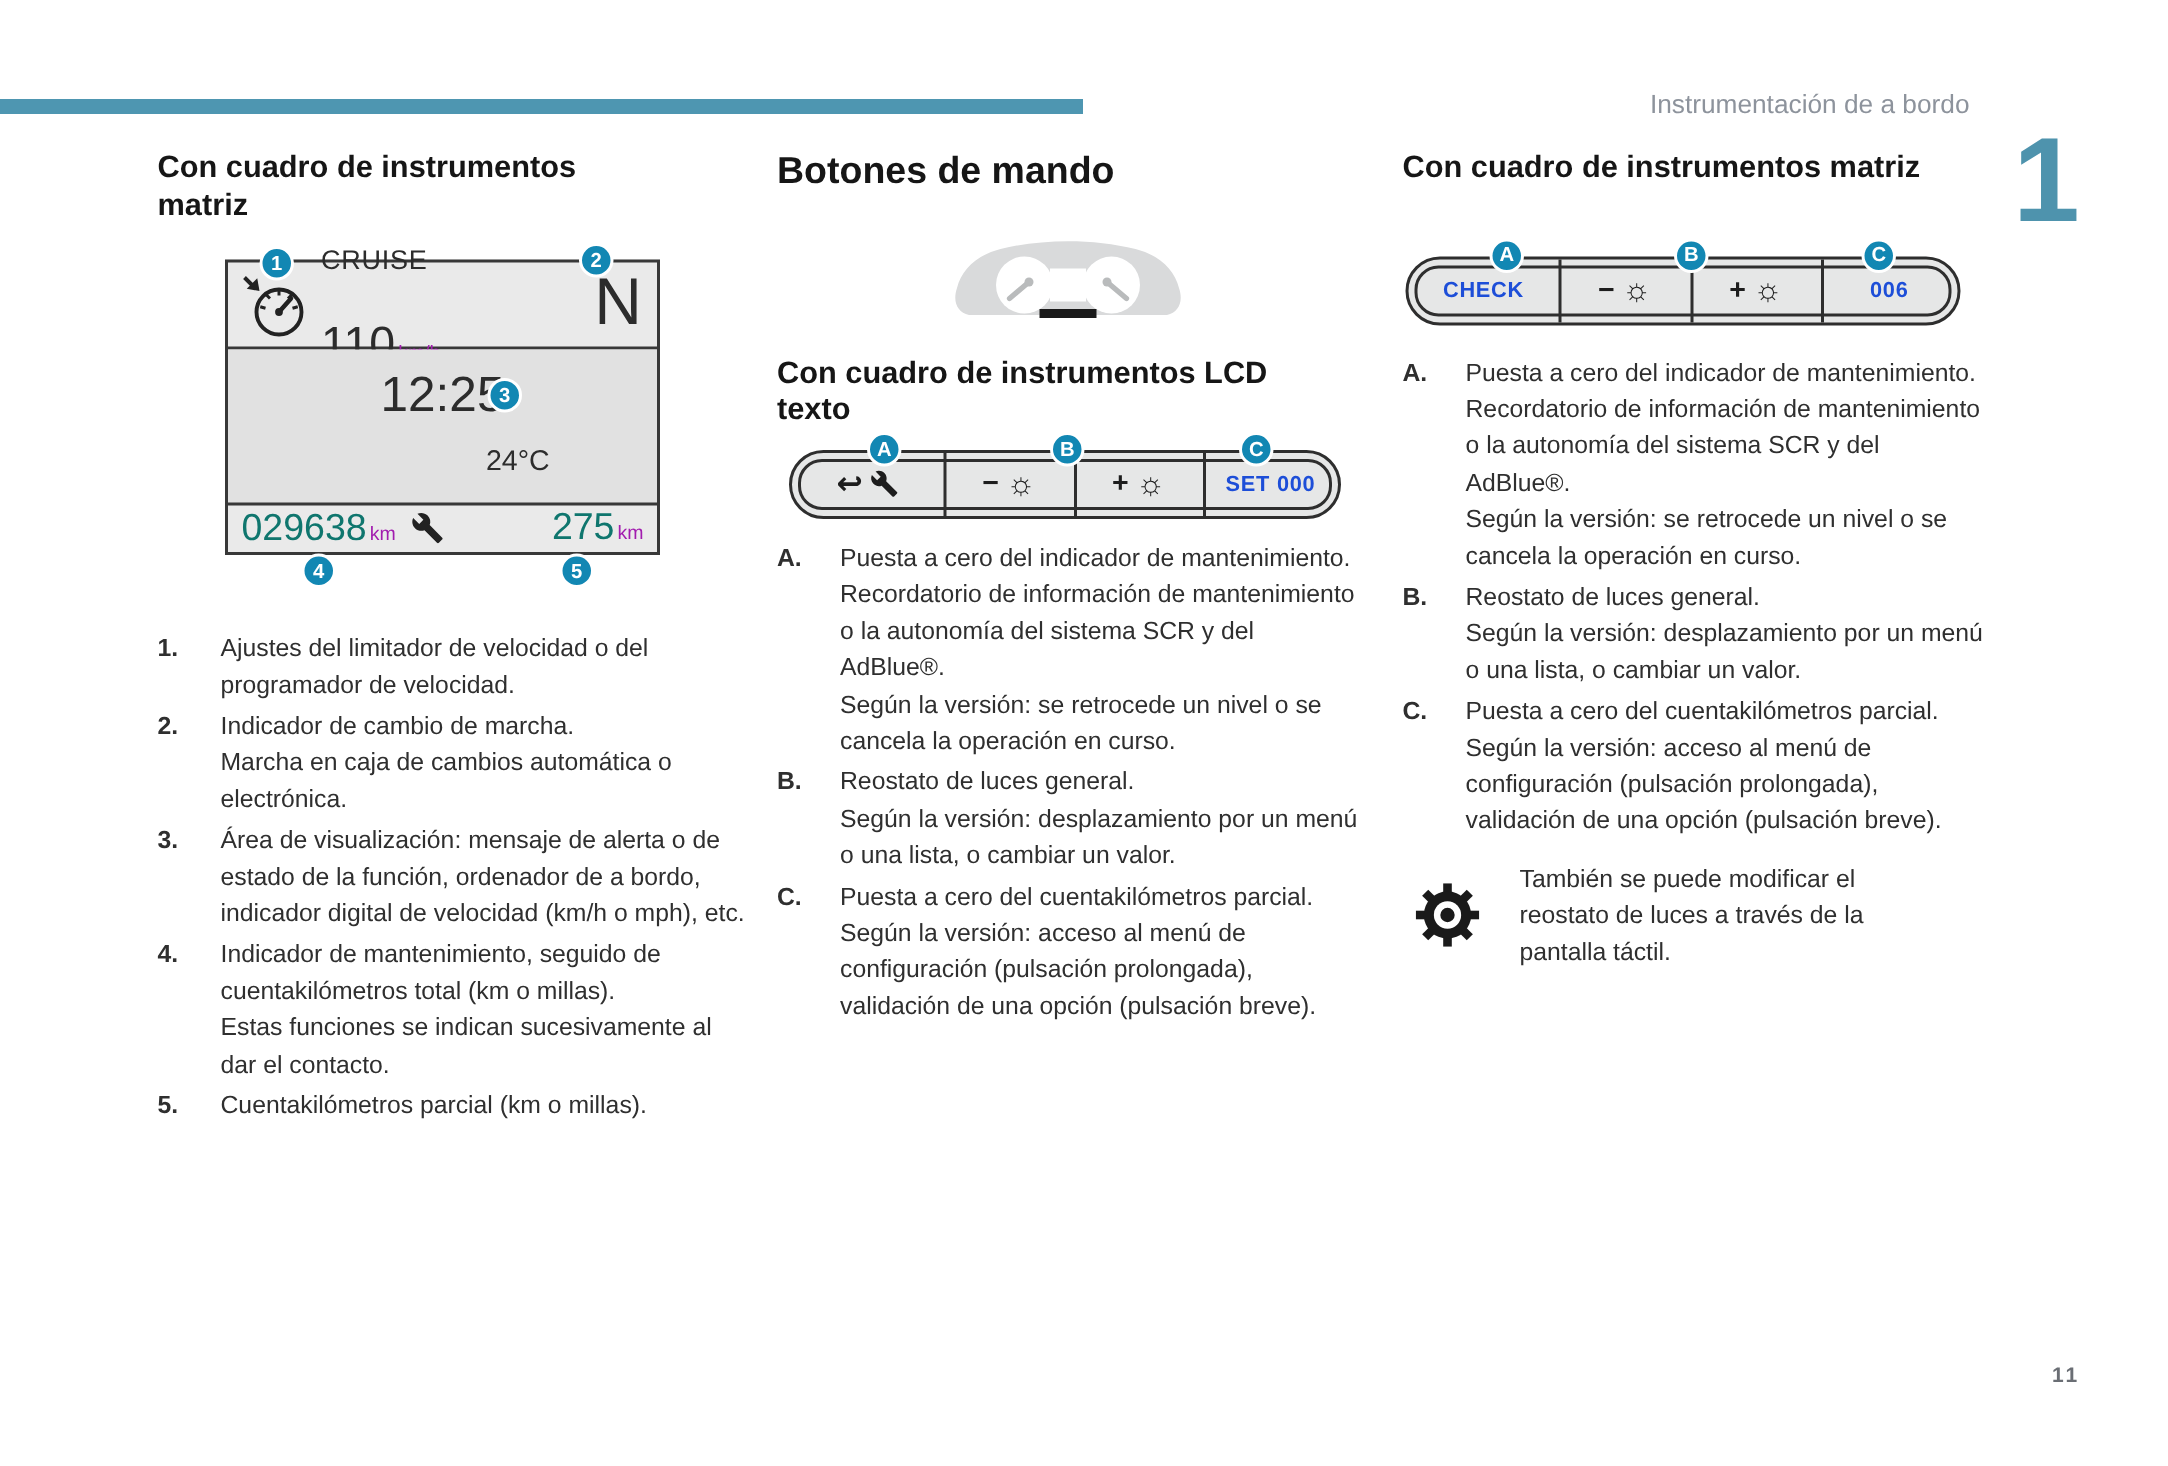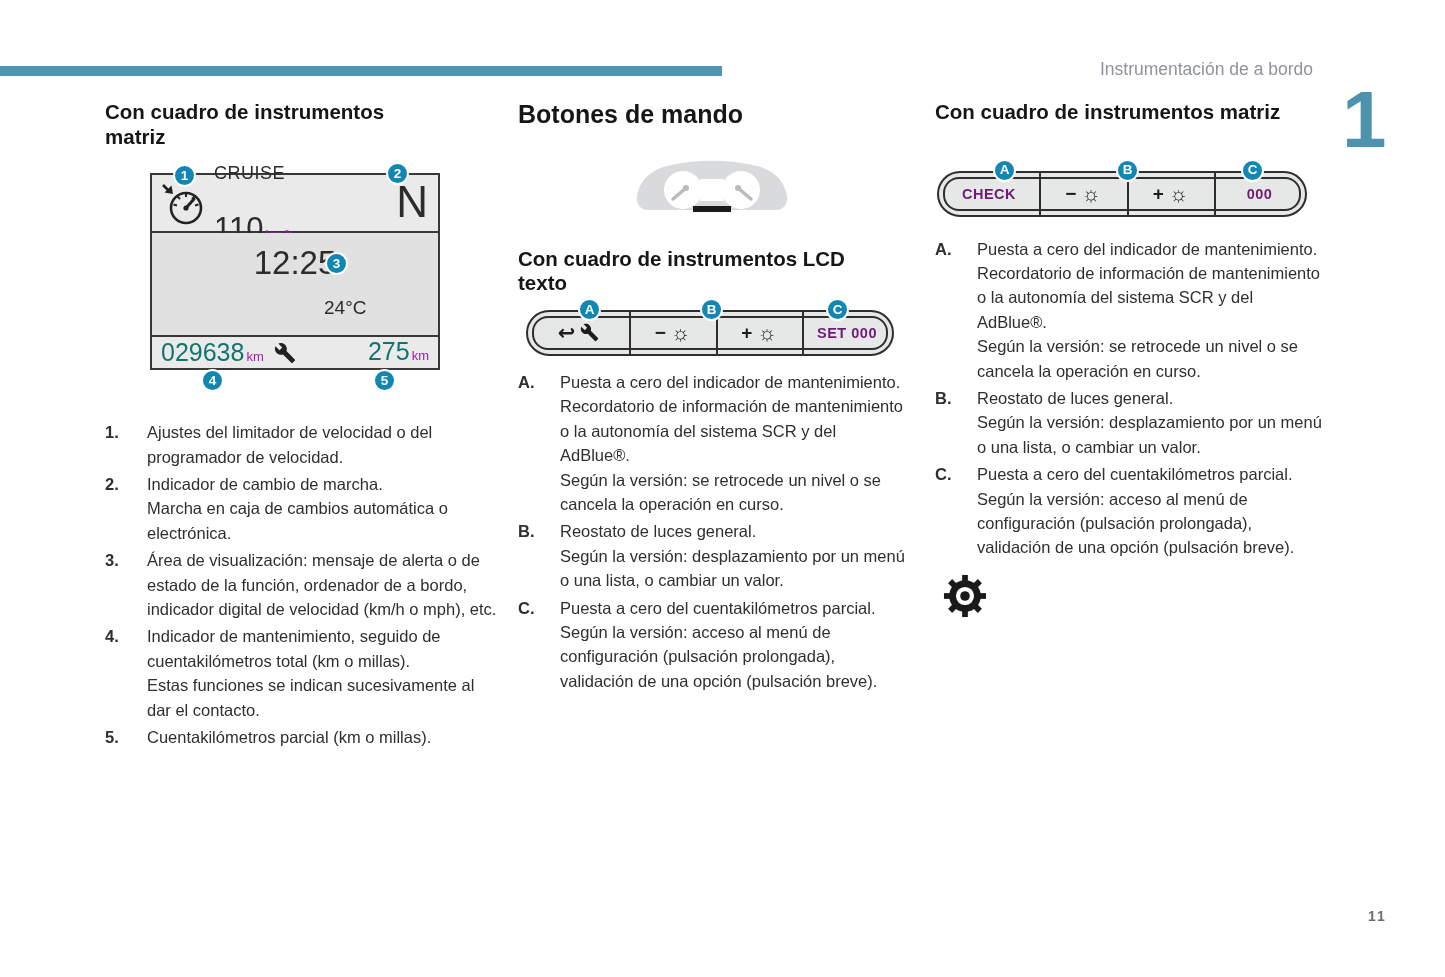--- a/index.html
+++ b/index.html
@@ -14,21 +14,21 @@
   .page-number { position:absolute; left:1368px; top:908px; font-size:14px; font-weight:bold; color:#6a6e74; letter-spacing:2px; }
 
   .col { position:absolute; top:100px; }
   .col-left  { left:105px; width:392px; }
   .col-mid   { left:518px; width:388px; }
   .col-right { left:935px; width:390px; }
 
   h1.main-head { font-size:25px; font-weight:bold; color:#161616; line-height:1.15; }
   h2.head { font-size:20.5px; font-weight:bold; color:#161616; line-height:1.2; }
   .head-narrow { max-width:345px; }
-  .sub-narrow { max-width:358px; margin-top:28px; }
+  .sub-narrow { max-width:358px; margin-top:18px; }
 
   
   .co {
     position:absolute; width:23px; height:23px; border-radius:50%;
     background:#1287B3; border:2px solid #fff; color:#fff;
     font-size:13.5px; font-weight:bold; display:flex; align-items:center; justify-content:center;
     z-index:5; line-height:1;
   }
 
   
@@ -68,21 +68,21 @@
     border:2.5px solid #2e2e2e; border-radius:23px; background:#e6e7e7;
   }
   .panel-inner { position:absolute; inset:4px; border:2px solid #2e2e2e; border-radius:16px; pointer-events:none; }
   .divider { position:absolute; top:0; bottom:0; width:2px; background:#2e2e2e; }
   .cells { position:absolute; inset:0; display:flex; align-items:center; }
   .cell { display:flex; align-items:center; justify-content:center; height:100%; gap:5px; }
   .cell.grow { flex:1; }
   .pm { font-size:19px; font-weight:bold; color:#1d1d1d; line-height:1; }
   .sun { font-size:21px; color:#1d1d1d; line-height:1; }
   .back-glyph { font-size:21px; font-weight:bold; color:#1d1d1d; line-height:1; }
-  .btn-label { font-size:14.5px; font-weight:bold; color:#701a75; letter-spacing:.5px; }
+  .btn-label { font-size:14.5px; font-weight:bold; color:#1d4ed8; letter-spacing:.5px; }
 
   
   .note { display:flex; align-items:center; gap:26px; margin-top:14px; padding-left:8px; }
   .note-text { width:268px; font-size:16.5px; line-height:1.48; color:#2f2f2f; }
 </style>
 </head>
 <body>
 
 <div class="top-bar"></div>
 <div class="header-title">Instrumentación de a bordo</div>
@@ -253,21 +253,21 @@
         </div>
         <div class="cell" style="width:88px">
           <span class="pm">−</span>
           <span class="sun">☼</span>
         </div>
         <div class="cell" style="width:87px">
           <span class="pm">+</span>
           <span class="sun">☼</span>
         </div>
         <div class="cell grow">
-          <span class="btn-label">000</span>
+          <span class="btn-label">006</span>
         </div>
       </div>
     </div>
   </div>
 
   <div class="list" style="margin-top:18px">
     <div class="li">
         <span class="num">A.</span>
         <span class="txt">Puesta a cero del indicador de mantenimiento.
 Recordatorio de información de mantenimiento o la autonomía del sistema SCR y del AdBlue®.
@@ -294,16 +294,17 @@
         <rect x="20" y="1" width="6" height="9" transform="rotate(135 23 23)"></rect>
         <rect x="20" y="1" width="6" height="9" transform="rotate(180 23 23)"></rect>
         <rect x="20" y="1" width="6" height="9" transform="rotate(225 23 23)"></rect>
         <rect x="20" y="1" width="6" height="9" transform="rotate(270 23 23)"></rect>
         <rect x="20" y="1" width="6" height="9" transform="rotate(315 23 23)"></rect>
         <circle cx="23" cy="23" r="16.5"></circle>
         <circle cx="23" cy="23" r="9.5" fill="#ffffff"></circle>
         <circle cx="23" cy="23" r="5"></circle>
       </g>
     </svg>
+    <div class="note-text">También se puede modificar el reostato de luces a través de la pantalla táctil.</div>
   </div>
 </section>
 
 <div class="page-number">11</div>
 
 </body></html>

